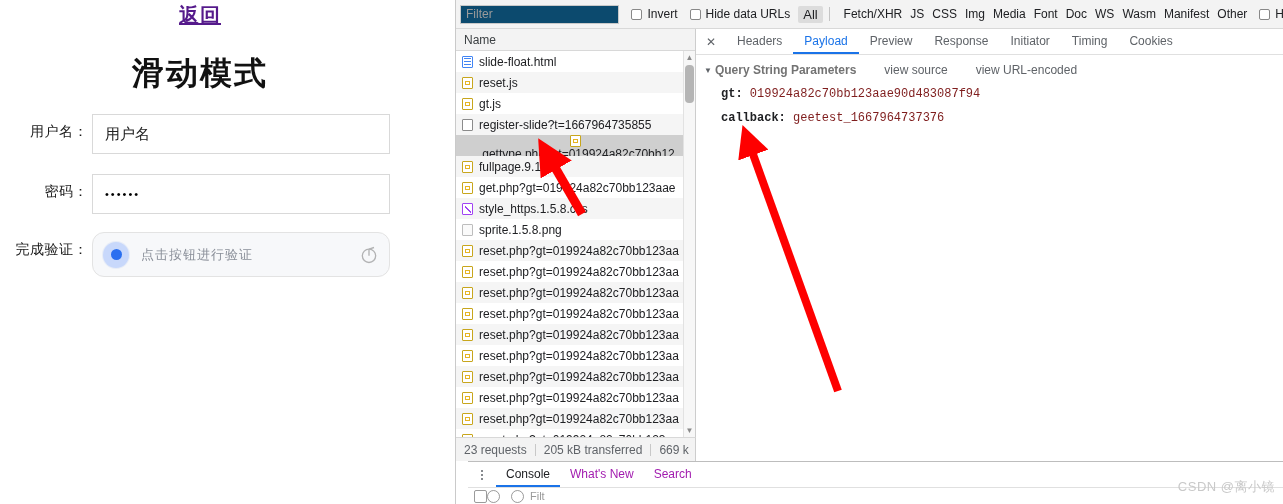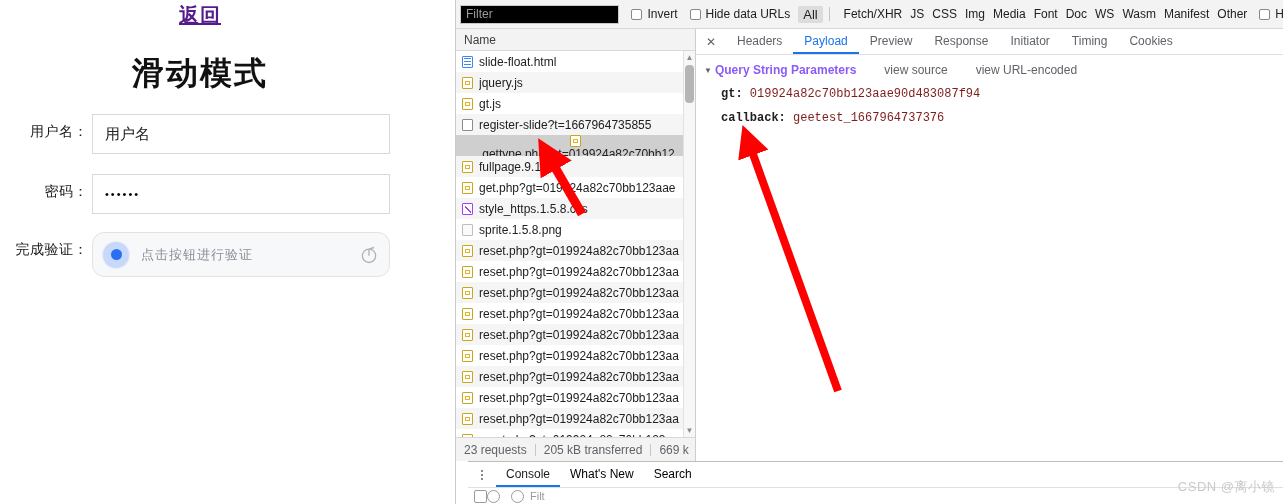--- a/index.html
+++ b/index.html
@@ -55,21 +55,21 @@
     position:absolute;left:455px;top:0;width:828px;height:504px;background:#fff;
     font-family:"Liberation Sans","DejaVu Sans",sans-serif;font-size:12px;color:#202124;
     border-left:1px solid #cacaca;box-sizing:border-box;overflow:hidden;
   }
   
   .dt-filterbar{
     position:absolute;left:0;top:0;width:828px;height:29px;background:#f3f3f3;
     border-bottom:1px solid #d8d8d8;display:flex;align-items:center;box-sizing:border-box;
   }
   .filter-input{
-    margin-left:4px;width:172px;height:19px;border:1px solid #c9c9c9;background:#000000;
+    margin-left:4px;width:172px;height:19px;border:1px solid #c9c9c9;background:#0c4a6e;
     box-sizing:border-box;display:flex;align-items:center;padding:0 5px;
     font-size:12px;color:#9a9a9a;
   }
   .cbx{display:inline-flex;align-items:center;margin-left:12px;cursor:pointer;white-space:nowrap;}
   .cbx .box{
     width:11px;height:11px;border:1px solid #888;background:#fff;border-radius:2px;
     display:inline-block;margin-right:5px;box-sizing:border-box;
   }
   .cbx span.lbl{font-size:12px;color:#202124;}
   .type-all{
@@ -153,37 +153,37 @@
     color:#5f6368;font-size:12px;cursor:pointer;margin-right:6px;
   }
   .dt-tab{
     padding:0 11px;height:25px;line-height:25px;font-size:12px;color:#5f6368;cursor:pointer;
     box-sizing:border-box;
   }
   .dt-tab.active{color:#1a73e8;border-bottom:2px solid #1a73e8;}
   .payload-body{padding:8px 0 0 8px;}
   .pl-head{display:flex;align-items:center;font-size:12px;}
   .tri{margin-right:3px;color:#5f6368;font-size:8px;}
-  .pl-title{font-weight:bold;color:#8b5cf6;}
+  .pl-title{font-weight:bold;color:#737373;}
   .pl-link{margin-left:28px;color:#5f6368;cursor:pointer;}
   .pl-row{margin-top:10px;padding-left:17px;font-size:12px;
      font-family:"Liberation Mono","DejaVu Sans Mono",monospace;}
   .pl-key{font-weight:bold;color:#202124;}
   .pl-val{color:#7f1d1d;}
 
   
   .drawer{
     position:absolute;left:12px;top:461px;width:828px;height:43px;background:#fff;
     border-top:1px solid #bdbdbd;box-sizing:border-box;
   }
   .drawer-tabs{height:26px;display:flex;align-items:center;padding-left:6px;
     border-bottom:1px solid #e0e0e0;box-sizing:border-box;}
   .kebab{width:16px;display:flex;flex-direction:column;align-items:center;gap:2px;cursor:pointer;margin-right:6px;}
   .kebab i{width:2px;height:2px;background:#5f6368;border-radius:50%;display:block;}
-  .drawer-tab{padding:0 10px;height:25px;line-height:25px;font-size:12px;color:#000000;cursor:pointer;box-sizing:border-box;}
+  .drawer-tab{padding:0 10px;height:25px;line-height:25px;font-size:12px;color:#a21caf;cursor:pointer;box-sizing:border-box;}
   .drawer-tab.active{color:#202124;border-bottom:2px solid #1a73e8;}
   .console-toolbar{height:16px;display:flex;align-items:center;padding-left:6px;overflow:hidden;}
   .ctool{width:11px;height:11px;border:1px solid #7a7a7a;border-radius:2px;opacity:.75;}
   .ctool.round{border-radius:50%;}
   .cfilter{margin-left:6px;font-size:11px;color:#9a9a9a;}
 
   .watermark{
     position:absolute;right:8px;top:478px;font-size:13px;color:#c9c9c9;
     letter-spacing:.5px;pointer-events:none;
   }
@@ -267,21 +267,21 @@
       <div class="net-head">
         <span>Name</span>
       </div>
       <div class="net-rows" id="net-rows">
           <div class="net-row">
             <span class="rt-icon doc"></span>
             <span class="rowname">slide-float.html</span>
           </div>
           <div class="net-row alt">
             <span class="rt-icon js"></span>
-            <span class="rowname">jquery.js</span>
+            <span class="rowname">reset.js</span>
           </div>
           <div class="net-row">
             <span class="rt-icon js"></span>
             <span class="rowname">gt.js</span>
           </div>
           <div class="net-row alt">
             <span class="rt-icon xhr"></span>
             <span class="rowname">register-slide?t=1667964735855</span>
           </div>
           <div class="net-row sel">

